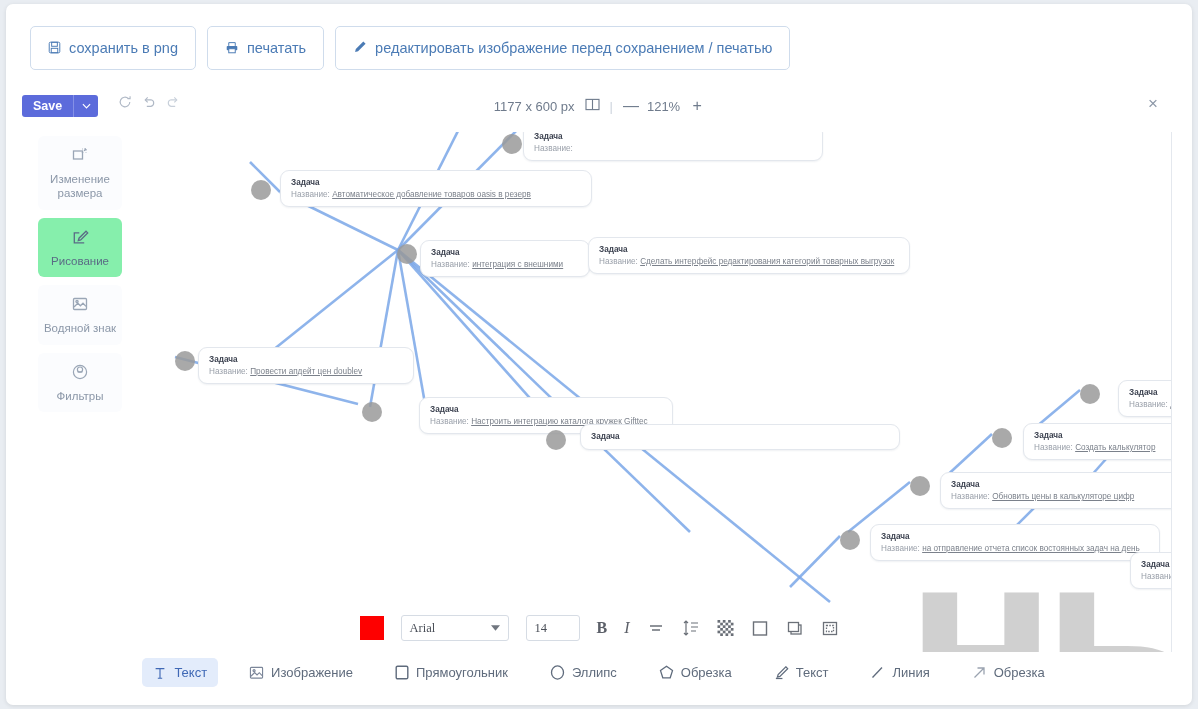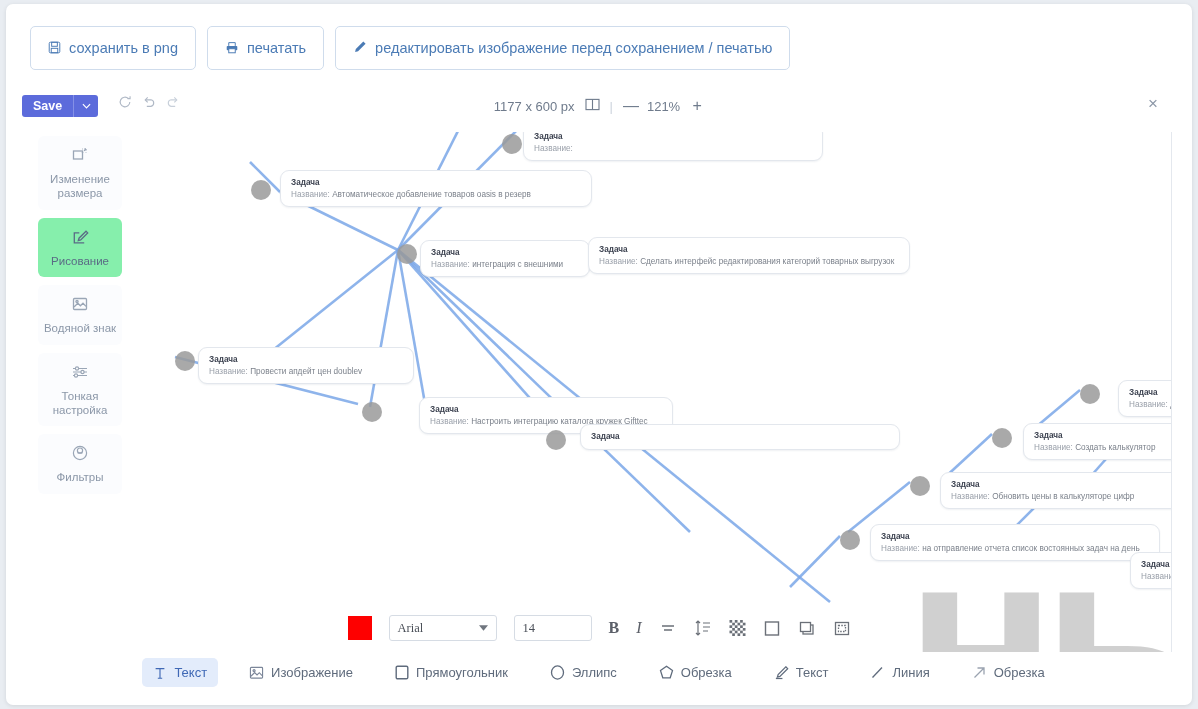--- a/index.html
+++ b/index.html
@@ -134,21 +134,21 @@
     border-radius: 9px;
     box-shadow: 0 1px 2px rgba(30,50,80,.07);
     padding: 6px 9px 6px 10px;
     font-size: 8.2px;
     line-height: 1.35;
     color:#8a8f97;
     font-family: "Liberation Sans", sans-serif;
   }
   .node .ttl { font-weight:bold; color:#3c4250; font-size:8.2px; display:block; margin-bottom:1px;}
   .node .lbl { color:#9aa0aa; }
-  .node .val { color:#7b818b; }
+  .node .val { color:#7b818b; text-decoration: underline; }
   .dot {
     position:absolute;
     background:#9a9a9a;
     border-radius:50%;
     opacity:.85;
   }
   
   #watermark {
     position:absolute; right: -10px; bottom: -130px;
     font-size: 250px; font-weight: bold;
@@ -166,21 +166,21 @@
   }
   #color-swatch { width: 24px; height: 24px; background:#fe0000; cursor:pointer; }
   .sel-box {
     height: 26px; border:1px solid #d6dce4; border-radius:3px;
     display:flex; align-items:center; background:#fff;
     font-size: 12.5px; color:#4a4f58; padding: 0 8px;
     font-family: "Liberation Serif", serif;
     cursor:pointer;
   }
   #font-select { width: 108px; justify-content:space-between; }
-  #size-input { width: 78px; }
+  #size-input { width: 54px; }
   .tb-ico { color:#5c6069; cursor:pointer; display:flex; align-items:center; justify-content:center;}
   #bold-btn { font-weight:bold; font-size:16px; font-family:"Liberation Serif", serif; }
   #italic-btn { font-style:italic; font-size:16px; font-family:"Liberation Serif", serif; }
 
   
   #tools-bar {
     position:absolute; left:0; right:0; bottom: 12px;
     display:flex; align-items:center; justify-content:center; gap: 20px;
   }
   .tool {
@@ -302,31 +302,20 @@
         </div>
         <div class="side-item">
           <span class="side-ico">
             <svg width="18" height="18" viewBox="0 0 18 18" fill="none" stroke="#9aa6b6" stroke-width="1.3">
               <rect x="2.5" y="3.5" width="13" height="11" rx="1"></rect>
               <path d="M3 12l3.8-3.8 2.6 2.6 2.6-2.6L15 11.4"></path>
                 <circle cx="6" cy="6.6" r="1.1"></circle>
             </svg>
           </span>
           <span>Водяной знак</span>
-        </div>
-        <div class="side-item">
-          <span class="side-ico">
-            <svg width="18" height="18" viewBox="0 0 18 18" fill="none" stroke="#9aa6b6" stroke-width="1.2">
-              <path d="M2 5.5h14M2 9h14M2 12.5h14"></path>
-              <circle cx="6" cy="5.5" r="1.6" fill="#fff"></circle>
-                <circle cx="11.5" cy="9" r="1.6" fill="#fff"></circle>
-                <circle cx="5" cy="12.5" r="1.6" fill="#fff"></circle>
-            </svg>
-          </span>
-          <span>Тонкая настройка</span>
         </div>
         <div class="side-item">
           <span class="side-ico">
             <svg width="18" height="18" viewBox="0 0 18 18" fill="none" stroke="#9aa6b6" stroke-width="1.2">
               <circle cx="9" cy="9" r="6.6"></circle>
                 <circle cx="9" cy="6.6" r="2.6"></circle>
                 <path d="M6.6 9h4.8"></path>
             </svg>
           </span>
           <span>Фильтры</span>

